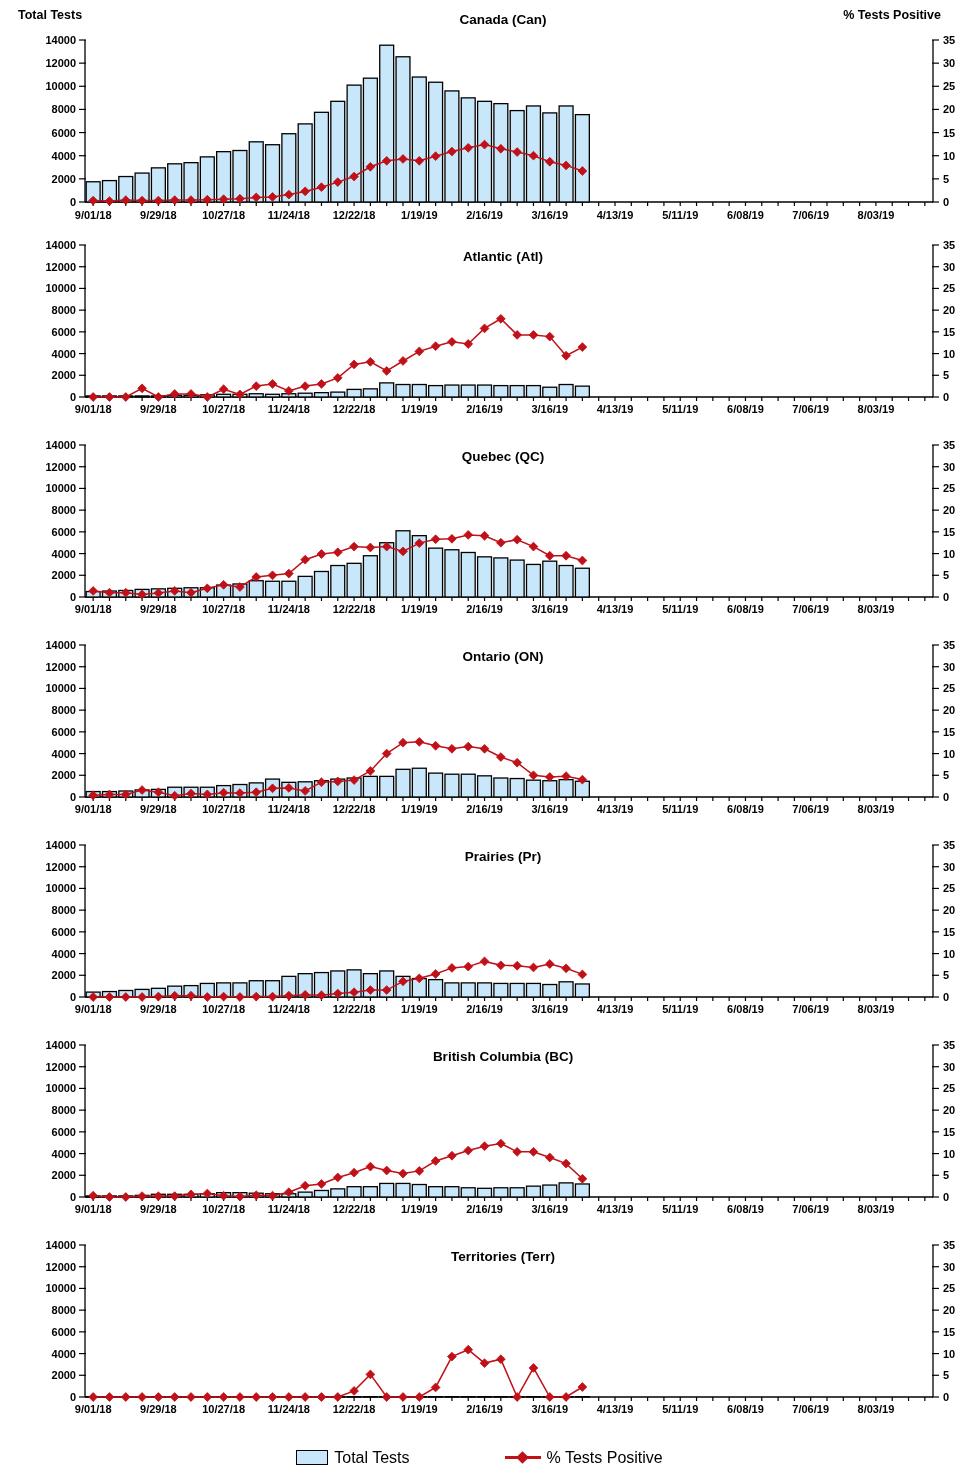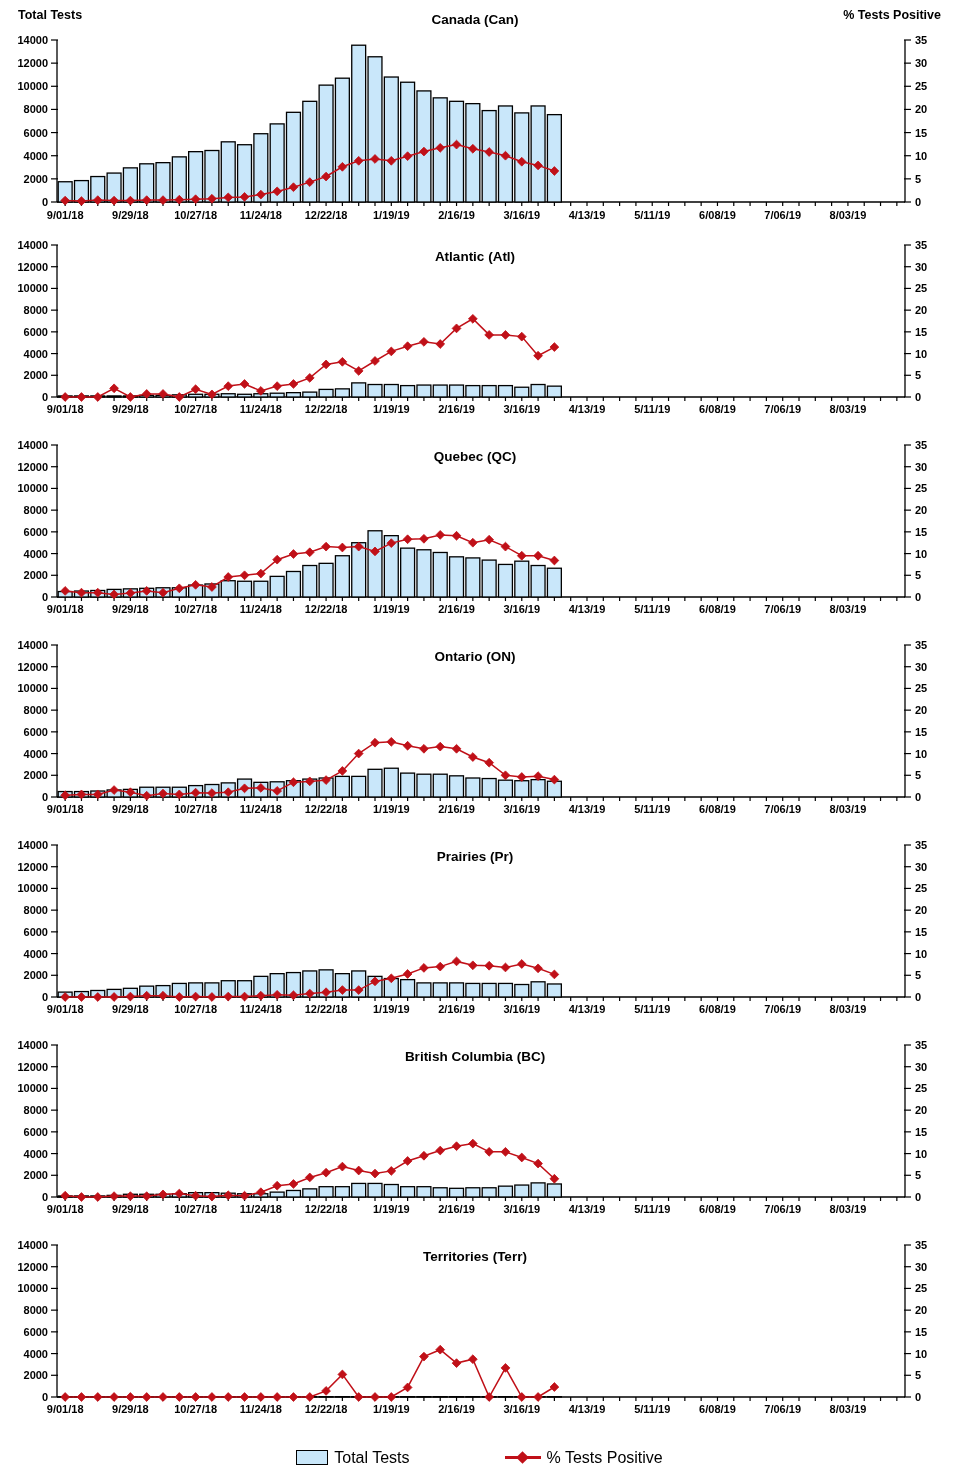--- a/index.html
+++ b/index.html
@@ -1,17 +1,17 @@
 <!DOCTYPE html>
 <html><head>
 <meta charset="utf-8">
 <style>
   html,body{margin:0;padding:0;background:#fff;}
   body{width:959px;height:1477px;position:relative;font-family:"Liberation Sans",sans-serif;color:#000;overflow:hidden;}
-  #panels{position:absolute;left:0;top:0;width:812px;}
+  #panels{position:absolute;left:0;top:0;width:812px;padding-left:28px;}
   .panel{display:block;}
   .hdr{position:absolute;font-weight:bold;font-size:12.5px;top:8px;}
   .hdr-left{left:18px;}
   .hdr-right{right:18px;}
   .legend{position:absolute;left:0;top:1438px;width:959px;height:39px;display:flex;justify-content:center;align-items:center;gap:95px;font-size:16px;}
   .legend-item{display:flex;align-items:center;gap:6px;}
   .swatch-bar{display:inline-block;width:30px;height:13px;background:#C9E7FA;border:1.4px solid #000;}
   .swatch-line{display:inline-block;width:36px;height:2.5px;background:#C01018;position:relative;}
   .swatch-line .diamond{position:absolute;left:13px;top:-3.5px;width:9px;height:9px;background:#C01018;transform:rotate(45deg);}
   svg text{font-family:"Liberation Sans",sans-serif;}

